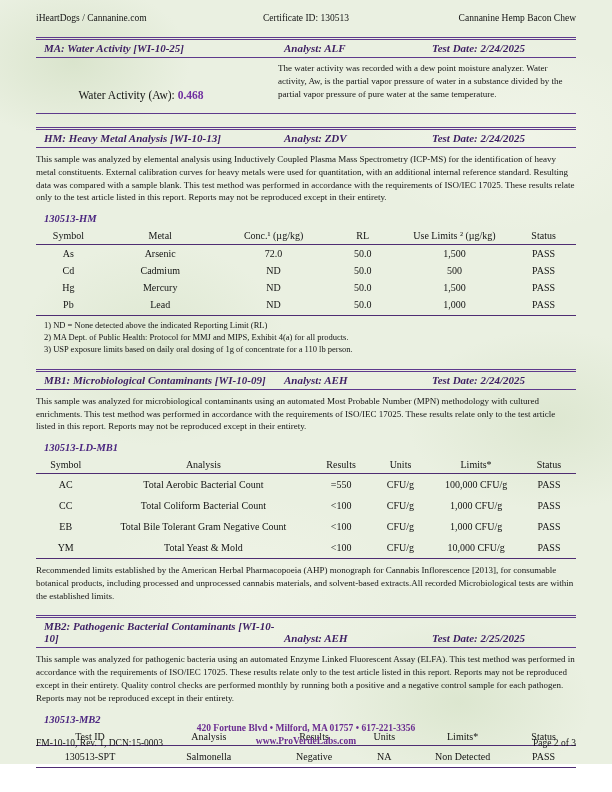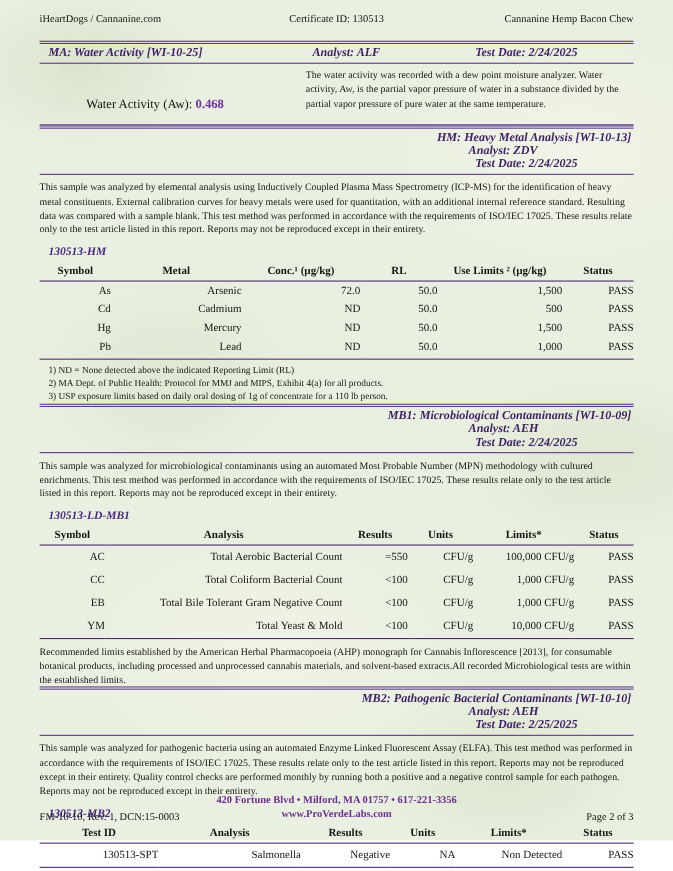--- a/index.html
+++ b/index.html
@@ -39,36 +39,36 @@
   .sample-id{color:#4b2680;font-weight:bold;font-style:italic;font-size:10.5px;margin:9px 0 5px 8px;}
 
   .ma-row{display:flex;gap:32px;padding:2px 0 12px 0;border-bottom:1.5px solid #5e3a8c;align-items:flex-end;}
   .ma-label-block{width:210px;text-align:center;padding-top:10px;font-size:11.5px;white-space:nowrap;}
   .ma-value{color:#7030a0;font-weight:bold;}
   .ma-desc{flex:1;font-size:9px;line-height:1.45;padding-top:2px;}
 
   .sec-desc{font-size:9px;line-height:1.42;margin:5px 0 0 0;}
 
   table{width:100%;border-collapse:collapse;font-size:10px;table-layout:fixed;margin-top:2px;}
-  thead th{font-weight:bold;text-align:center;border-bottom:1.5px solid #4e2d72;padding:1px 0 3px;}
-  tbody td{text-align:right;padding:3px 0;overflow:hidden;white-space:nowrap;margin-top:44px;}
+  thead th{font-weight:normal;text-align:center;border-bottom:1.5px solid #4e2d72;padding:1px 0 3px;}
+  tbody td{text-align:center;padding:3px 0;overflow:hidden;white-space:nowrap;margin-top:44px;}
   tbody tr:last-child td{border-bottom:1.5px solid #4e2d72;padding-bottom:5px;}
   .roomy tbody td{padding:5px 0;}
 
   .footnotes{font-size:8.5px;line-height:1.4;margin:4px 0 0 8px;}
 
   .doc-footer{
     position:absolute;left:36px;right:36px;bottom:16px;
     display:flex;align-items:flex-end;
   }
   .doc-footer .f-left{flex:1;font-size:9.5px;text-align:left;}
   .doc-footer .f-center{flex:2;text-align:center;color:#6b2d91;font-weight:bold;font-size:9.5px;line-height:1.35;}
   .doc-footer .f-right{flex:1;font-size:9.5px;text-align:right;}
   .f-site{color:#6b2d91;}
-  .mt14{flex-direction:column;}
+  .mt14{margin-top:13px;}
 </style>
 </head>
 <body>
 
 <div class="page">
 
   <div class="doc-header">
     <span class="h-left">iHeartDogs / Cannanine.com</span>
     <span class="h-center">Certificate ID: 130513</span>
     <span class="h-right">Cannanine Hemp Bacon Chew</span>

